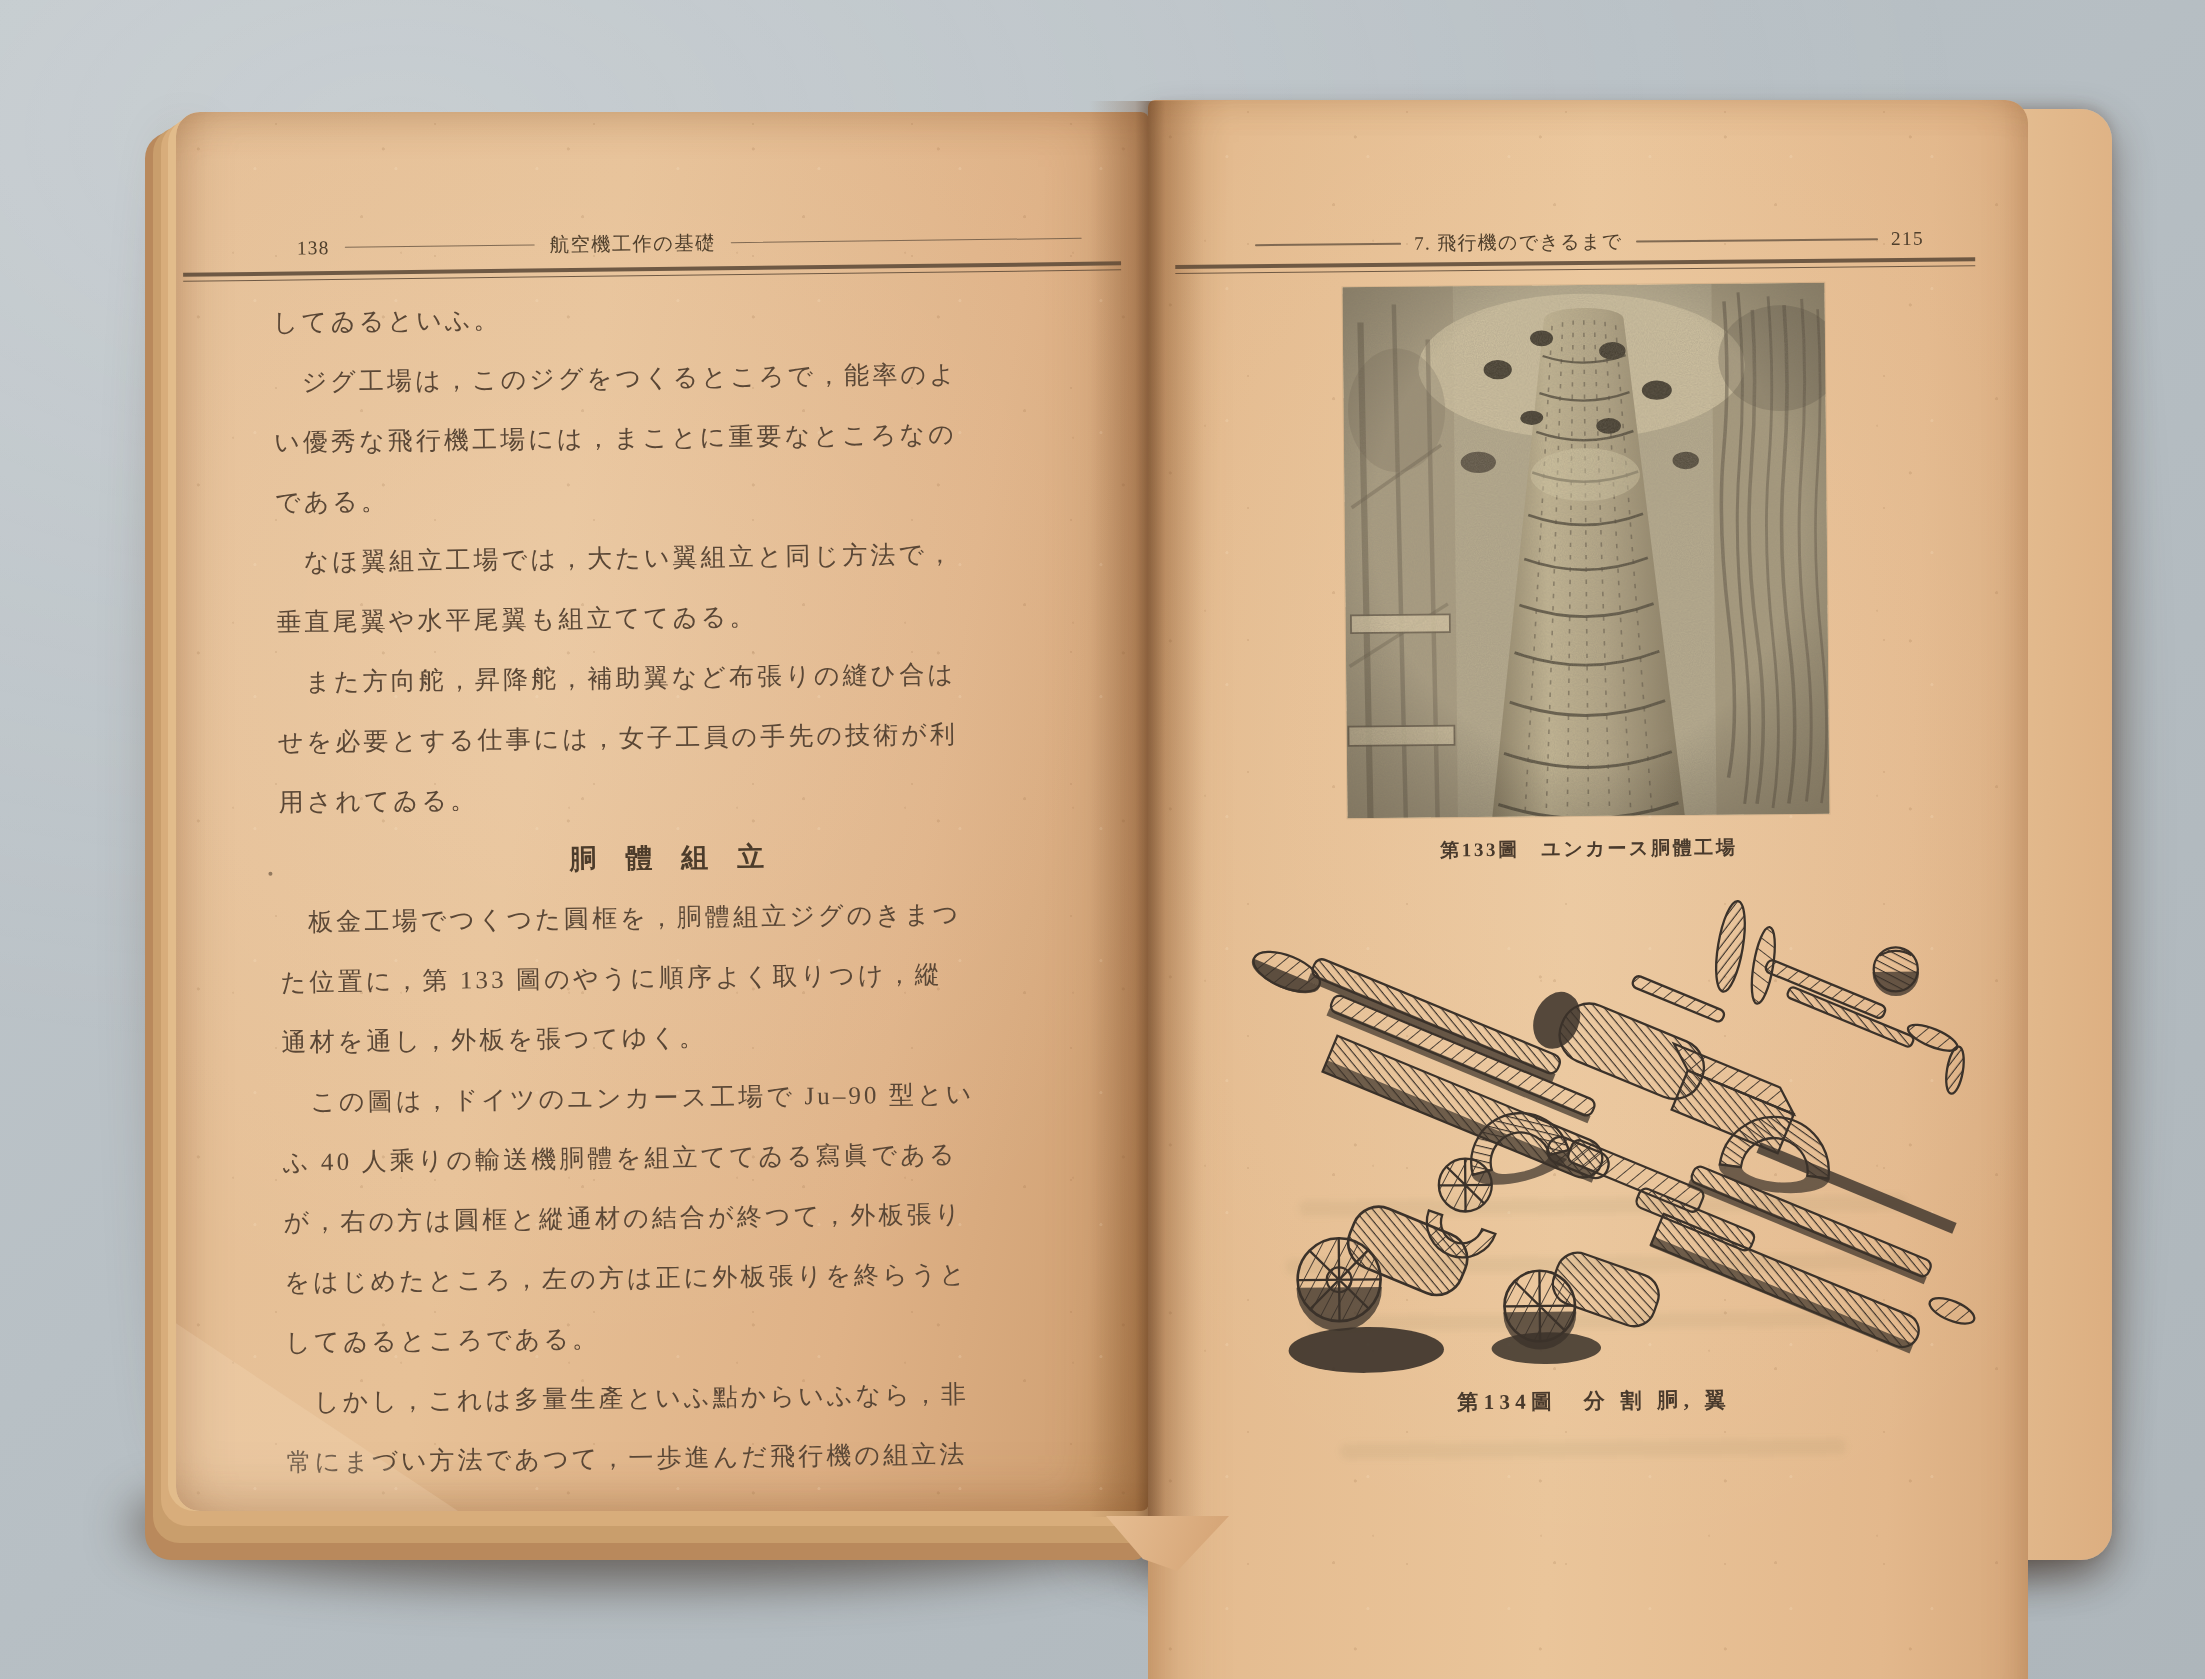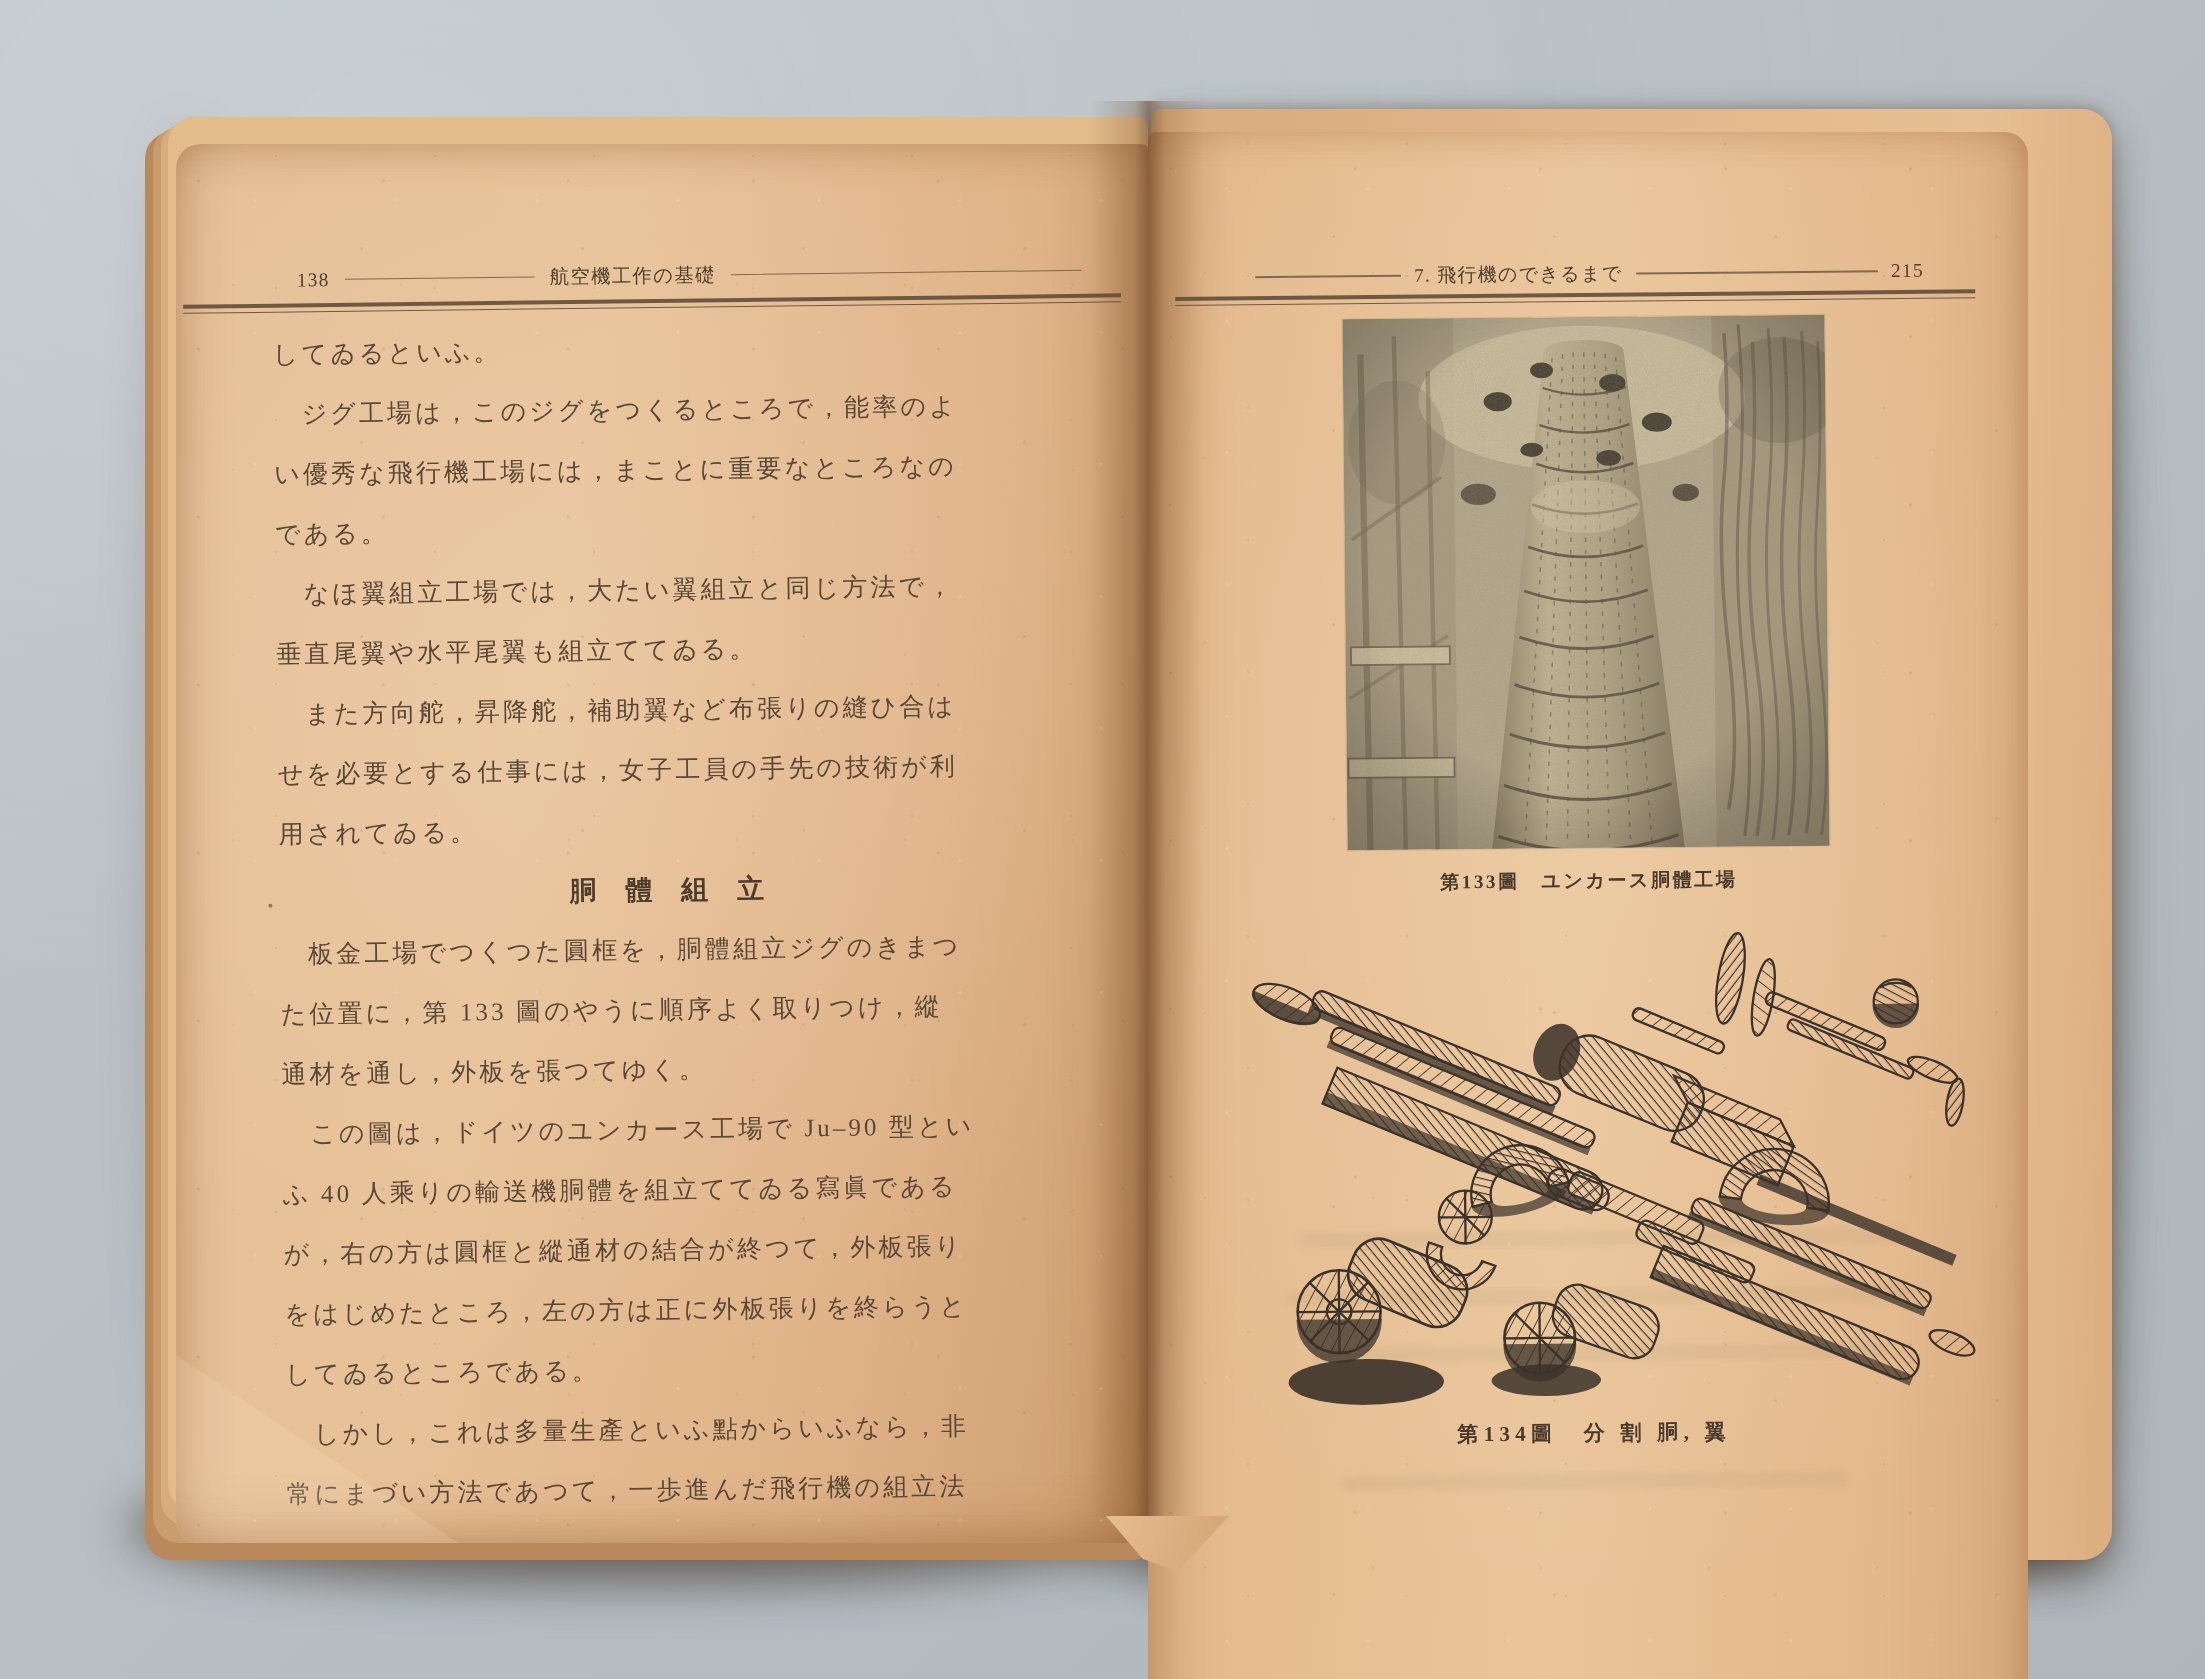--- a/index.html
+++ b/index.html
@@ -25,21 +25,21 @@
     background:linear-gradient(92deg,#d9ab7e 0%,#e3b98d 55%,#e6c094 82%,#dcae80 100%);
     border-radius:9.7px 31px 31px 11.5px;
     box-shadow:0 16px 40px rgba(50,32,18,.45), 0 -3.5px 10.6px rgba(70,45,25,.18);
   }
   .stack{position:absolute;border-radius:26.5px 10.6px 10.6px 26.5px;}
   .st1{left:145px;top:132px;width:1000px;height:1428px;background:#b9895c;}
   .st2{left:153px;top:127px;width:993px;height:1416px;background:#c99e6c;}
   .st3{left:161px;top:122px;width:987px;height:1404px;background:#d8ad7b;}
   .st4{left:168px;top:117px;width:980px;height:1394px;background:#e2bc8b;}
 
-  .page{position:absolute;margin-top:32px;}
+  .page{position:absolute;}
   .page-left{
     left:176px;top:112px;width:973px;height:1399px;
     border-radius:24px 8px 8px 24px;
     background:
       radial-gradient(120% 85% at 40% 38%, rgba(255,246,230,.16), transparent 60%),
       linear-gradient(100deg,#e5bf96 0%,#e7c197 38%,#dfb287 72%,#d2a376 92%,#c3935f 100%);
     box-shadow:
       inset 31px 0 49px -26.5px rgba(140,88,45,.38),
       inset -57px 0 75px -35px rgba(145,92,48,.48),
       inset 0 -40px 57px -35px rgba(140,88,45,.34),

